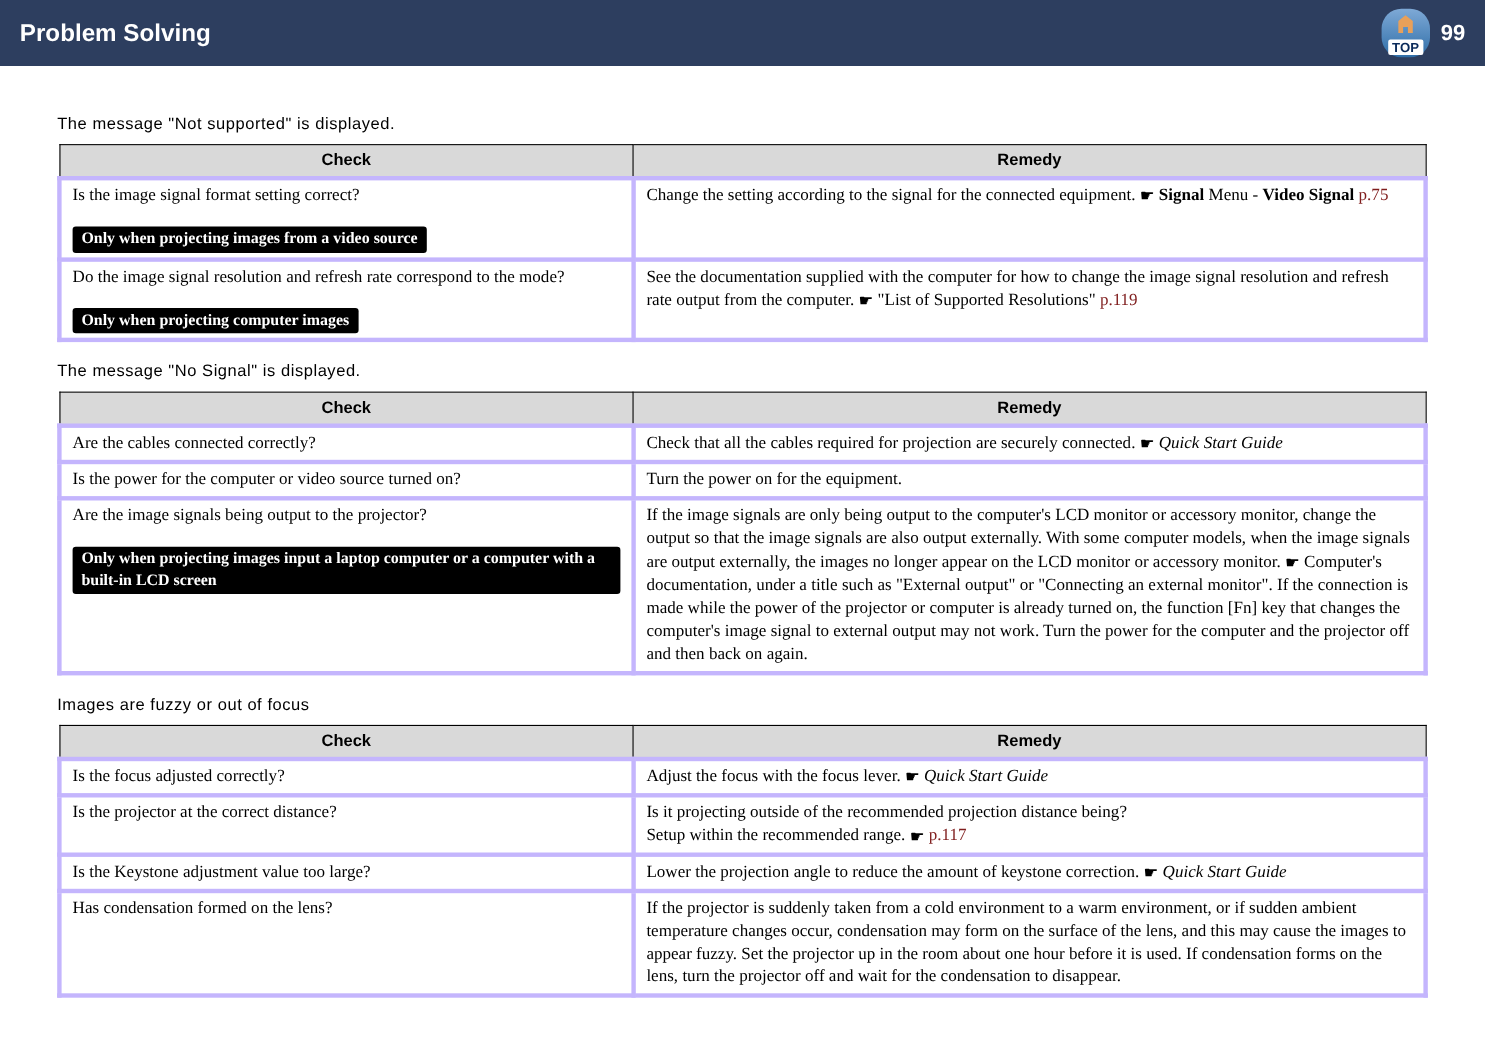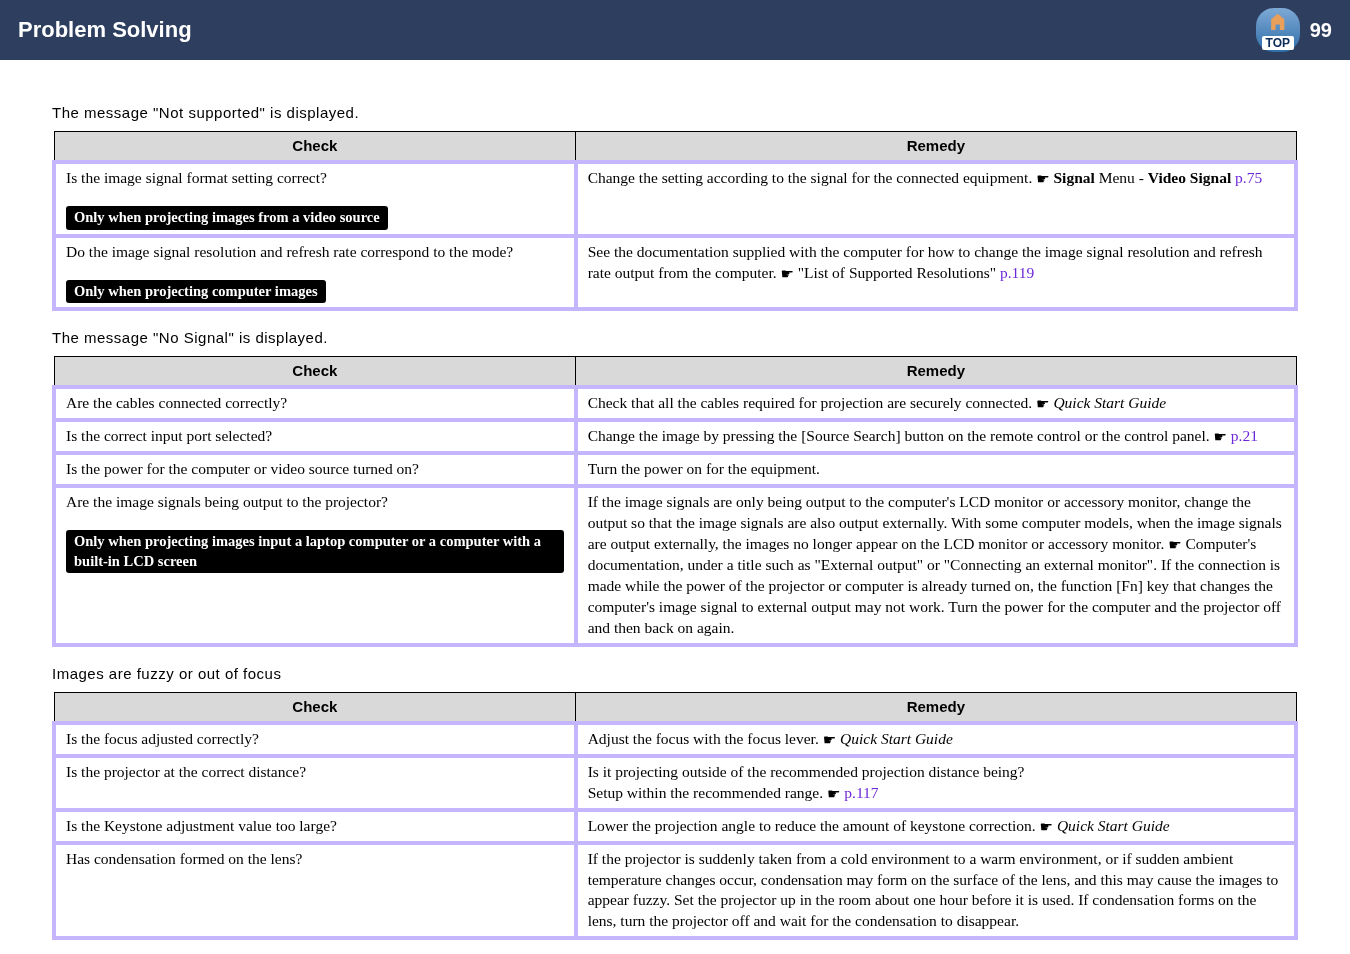--- a/index.html
+++ b/index.html
@@ -107,21 +107,21 @@
     padding: 2px 8px;
     border-radius: 3px;
     margin-top: 17px;
   }
   .hand-icon {
     display: inline-block;
     font-size: 15px;
     line-height: 1;
     vertical-align: -1px;
   }
-  .link { color: #6d28d9; }
+  .link { color: #7f1d1d; }
   .italic { font-style: italic; }
   .bold { font-weight: bold; }
 </style>
 </head>
 <body>
 
 <div class="header-bar">
   <div class="header-title">Problem Solving</div>
   <div class="header-right">
     <div class="top-badge">
@@ -181,26 +181,20 @@
       </tr>
     </thead>
     <tbody>
       <tr>
         <td>Are the cables connected correctly?</td>
         <td>
           <span>Check that all the cables required for projection are securely connected. </span><span class="hand-icon">☛</span><span class="italic"> Quick Start Guide</span>
         </td>
       </tr>
       <tr>
-        <td>Is the correct input port selected?</td>
-        <td>
-          <span>Change the image by pressing the [Source Search] button on the remote control or the control panel. </span><span class="hand-icon">☛</span> <span class="link">p.21</span>
-        </td>
-      </tr>
-      <tr>
         <td>Is the power for the computer or video source turned on?</td>
         <td>Turn the power on for the equipment.</td>
       </tr>
       <tr>
         <td>
           <span>Are the image signals being output to the projector?</span><br>
           <span class="pill">Only when projecting images input a laptop computer or a computer with a built-in LCD screen</span>
         </td>
         <td>
           <span>If the image signals are only being output to the computer's LCD monitor or accessory monitor, change the output so that the image signals are also output externally. With some computer models, when the image signals are output externally, the images no longer appear on the LCD monitor or accessory monitor. </span><span class="hand-icon">☛</span><span> Computer's documentation, under a title such as "External output" or "Connecting an external monitor". If the connection is made while the power of the projector or computer is already turned on, the function [Fn] key that changes the computer's image signal to external output may not work. Turn the power for the computer and the projector off and then back on again.</span>

